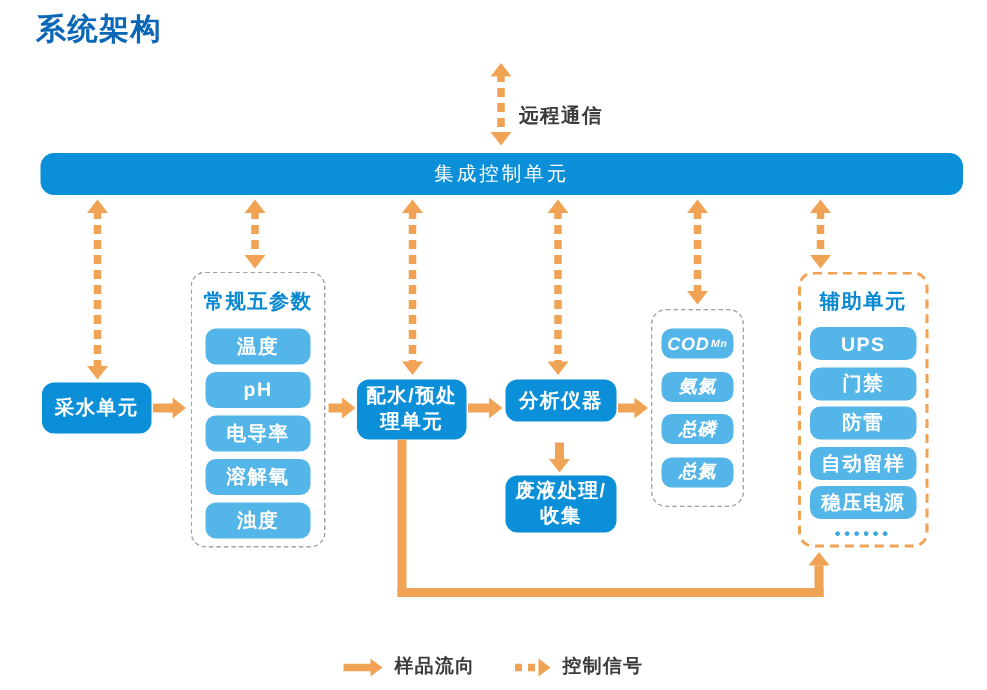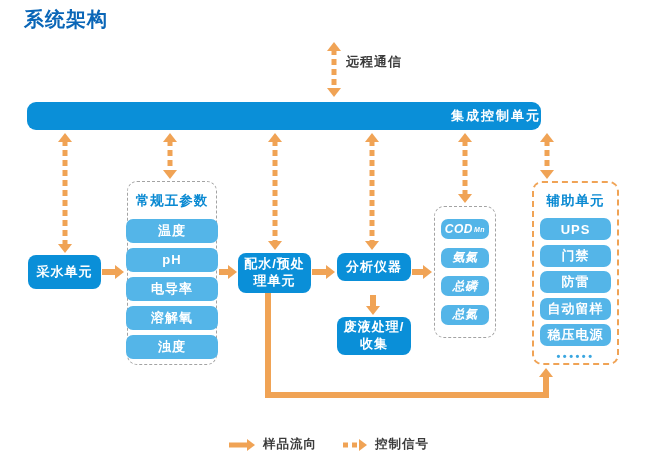--- a/index.html
+++ b/index.html
@@ -12,23 +12,23 @@
     --graydash:#a3a3a3;
   }
   *{box-sizing:border-box;margin:0;padding:0;}
   html,body{background:#fff;}
   body{font-family:"Liberation Sans","DejaVu Sans",sans-serif;}
   #stage{position:relative;width:658px;height:460px;background:#fff;overflow:hidden;}
 
   .page-title{position:absolute;left:24px;top:6px;font-size:20px;font-weight:bold;color:var(--titleblue);letter-spacing:1px;}
 
   
-  .bar{position:absolute;left:27px;top:102px;width:514px;height:28px;background:var(--blue);
-       border-radius:9px;display:flex;align-items:center;justify-content:flex-end;
-       color:#fff;font-size:13px;font-weight:bold;letter-spacing:2px;}
+  .bar{position:absolute;left:27px;top:102px;width:615px;height:28px;background:var(--blue);
+       border-radius:9px;display:flex;align-items:center;justify-content:center;
+       color:#fff;font-size:13px;font-weight:normal;letter-spacing:2px;}
 
   
   .node{position:absolute;background:var(--blue);border-radius:8px;color:#fff;font-size:13px;
         font-weight:bold;display:flex;align-items:center;justify-content:center;text-align:center;
         line-height:1.3;letter-spacing:1px;padding:14px 4px;}
 
   
   .panel{position:absolute;background:#fff;border:1px dashed var(--graydash);border-radius:10px;
          display:flex;flex-direction:column;align-items:center;}
   .panel.orange{border:2px dashed var(--orange);}
@@ -75,40 +75,40 @@
     border-top:6px solid transparent;border-bottom:6px solid transparent;border-left:8px solid var(--orange);}
   .mini-dash{position:relative;width:24px;height:12px;}
   .mini-dash .shaft{position:absolute;left:0;right:7px;top:50%;transform:translateY(-50%);height:5px;
     background:repeating-linear-gradient(to right,var(--orange) 0 5px,transparent 5px 9px);}
   .mini-dash .head{position:absolute;right:0;top:50%;transform:translateY(-50%);width:0;height:0;
     border-top:6px solid transparent;border-bottom:6px solid transparent;border-left:8px solid var(--orange);}
 
   
   #five-params{left:127px;top:181px;width:90px;height:184px;padding-top:10px;}
   #five-params .panel-title{margin-bottom:9px;}
-  #five-params .chip{width:92px;height:24px;margin-bottom:5.5px;}
+  #five-params .chip{width:70px;height:24px;margin-bottom:5.5px;}
   #analytes{left:434px;top:206px;width:62px;height:132px;padding-top:12px;font-style:italic;}
   #analytes .chip{width:48px;height:20px;margin-bottom:8.5px;font-size:12px;letter-spacing:0.5px;}
   #auxiliary{left:532px;top:181px;width:87px;height:184px;padding-top:9px;}
   #auxiliary .panel-title{margin-bottom:8px;}
   #auxiliary .chip{width:71px;height:22px;margin-bottom:4.5px;}
 </style>
 </head>
 <body>
 
 <div id="stage">
 
   <div class="page-title">系统架构</div>
 
   <div class="varrow" style="left:327px;top:42px;height:55px;">
     <div class="head-up"></div>
     <div class="line"></div>
     <div class="head-down"></div>
   </div>
-  <div class="small-label" style="left:346px;top:53px;">远程通信</div>
+  <div class="small-label" style="left:346px;top:68px;">远程通信</div>
 
   <div class="bar">
     <span>集成控制单元</span>
   </div>
 
   <div class="varrow" style="left:58px;top:133px;height:120px;">
     <div class="head-up"></div>
       <div class="line"></div>
       <div class="head-down"></div>
   </div>

